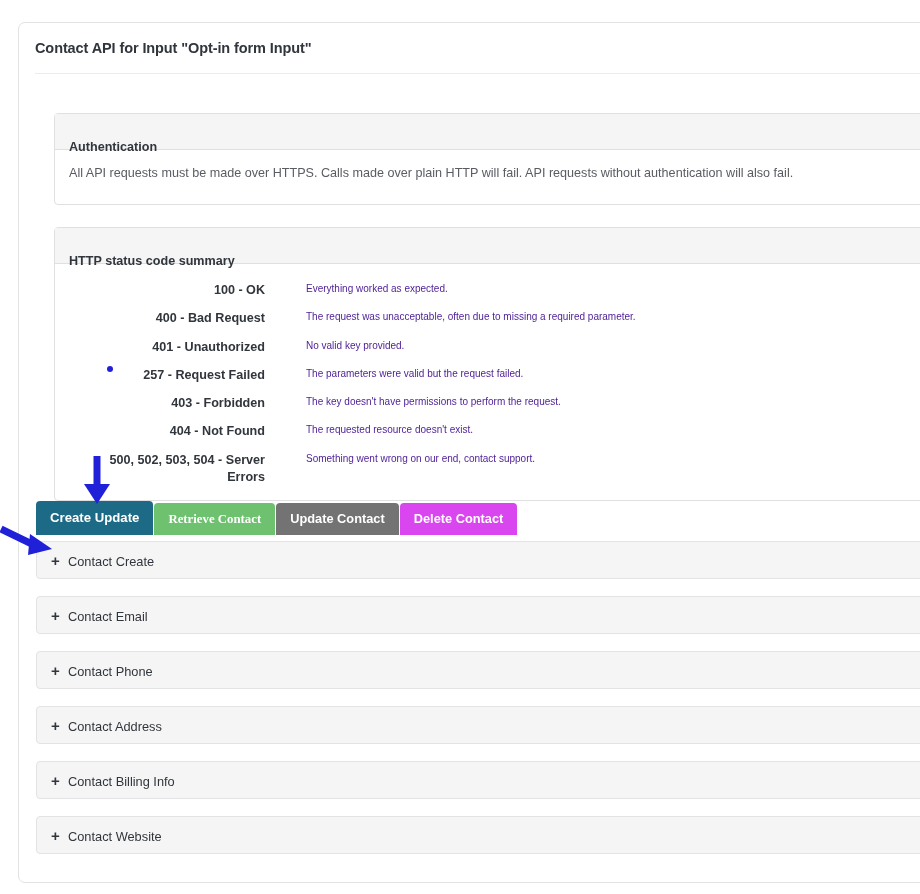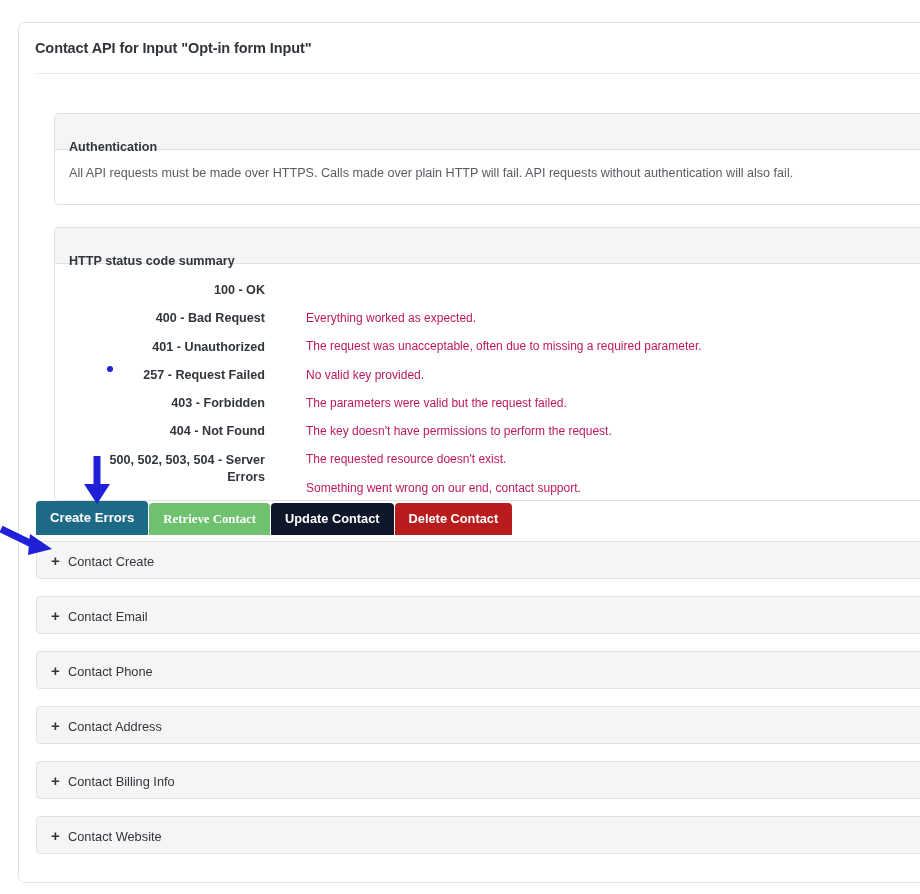--- a/index.html
+++ b/index.html
@@ -107,25 +107,24 @@
     width: 176px;
     margin-left: 34px;
     text-align: right;
     font-size: 12.6px;
     font-weight: bold;
     color: #31353c;
     line-height: 1.35;
   }
   .status-desc {
     margin-left: 41px;
-    font-size: 12px;
-    color: #be185d;
+    font-size: 10px;
+    color: #4c1d95;
     line-height: 1.35;
     white-space: nowrap;
-    margin-top: 28px;
   }
   .status-row.tall { height: 44px; }
 
   
   .tabs {
     position: absolute;
     left: 36px;
     top: 501px;
     display: flex;
     align-items: flex-end;
@@ -254,24 +253,24 @@
           <div class="status-row tall">
             <div class="status-code">500, 502, 503, 504 - Server Errors</div>
             <div class="status-desc">Something went wrong on our end, contact support.</div>
           </div>
         </div>
     </div>
 
   </div>
 
   <div class="tabs" id="tabs">
-      <button class="tab active" style="background: rgb(29, 106, 135);">Create Errors</button>
+      <button class="tab active" style="background: rgb(29, 106, 135);">Create Update</button>
       <button class="tab inactive" style="background: rgb(110, 193, 110); font-family: Liberation Serif, serif;">Retrieve Contact</button>
-      <button class="tab inactive" style="background: #0f172a;">Update Contact</button>
-      <button class="tab inactive" style="background: #b91c1c;">Delete Contact</button>
+      <button class="tab inactive" style="background: #737373;">Update Contact</button>
+      <button class="tab inactive" style="background: #d946ef;">Delete Contact</button>
     </div>
 
   <div class="accordion" id="accordion">
       <div class="acc-item">
         <span class="acc-plus">+</span>
         <span class="acc-label">Contact Create</span>
       </div>
       <div class="acc-item">
         <span class="acc-plus">+</span>
         <span class="acc-label">Contact Email</span>

